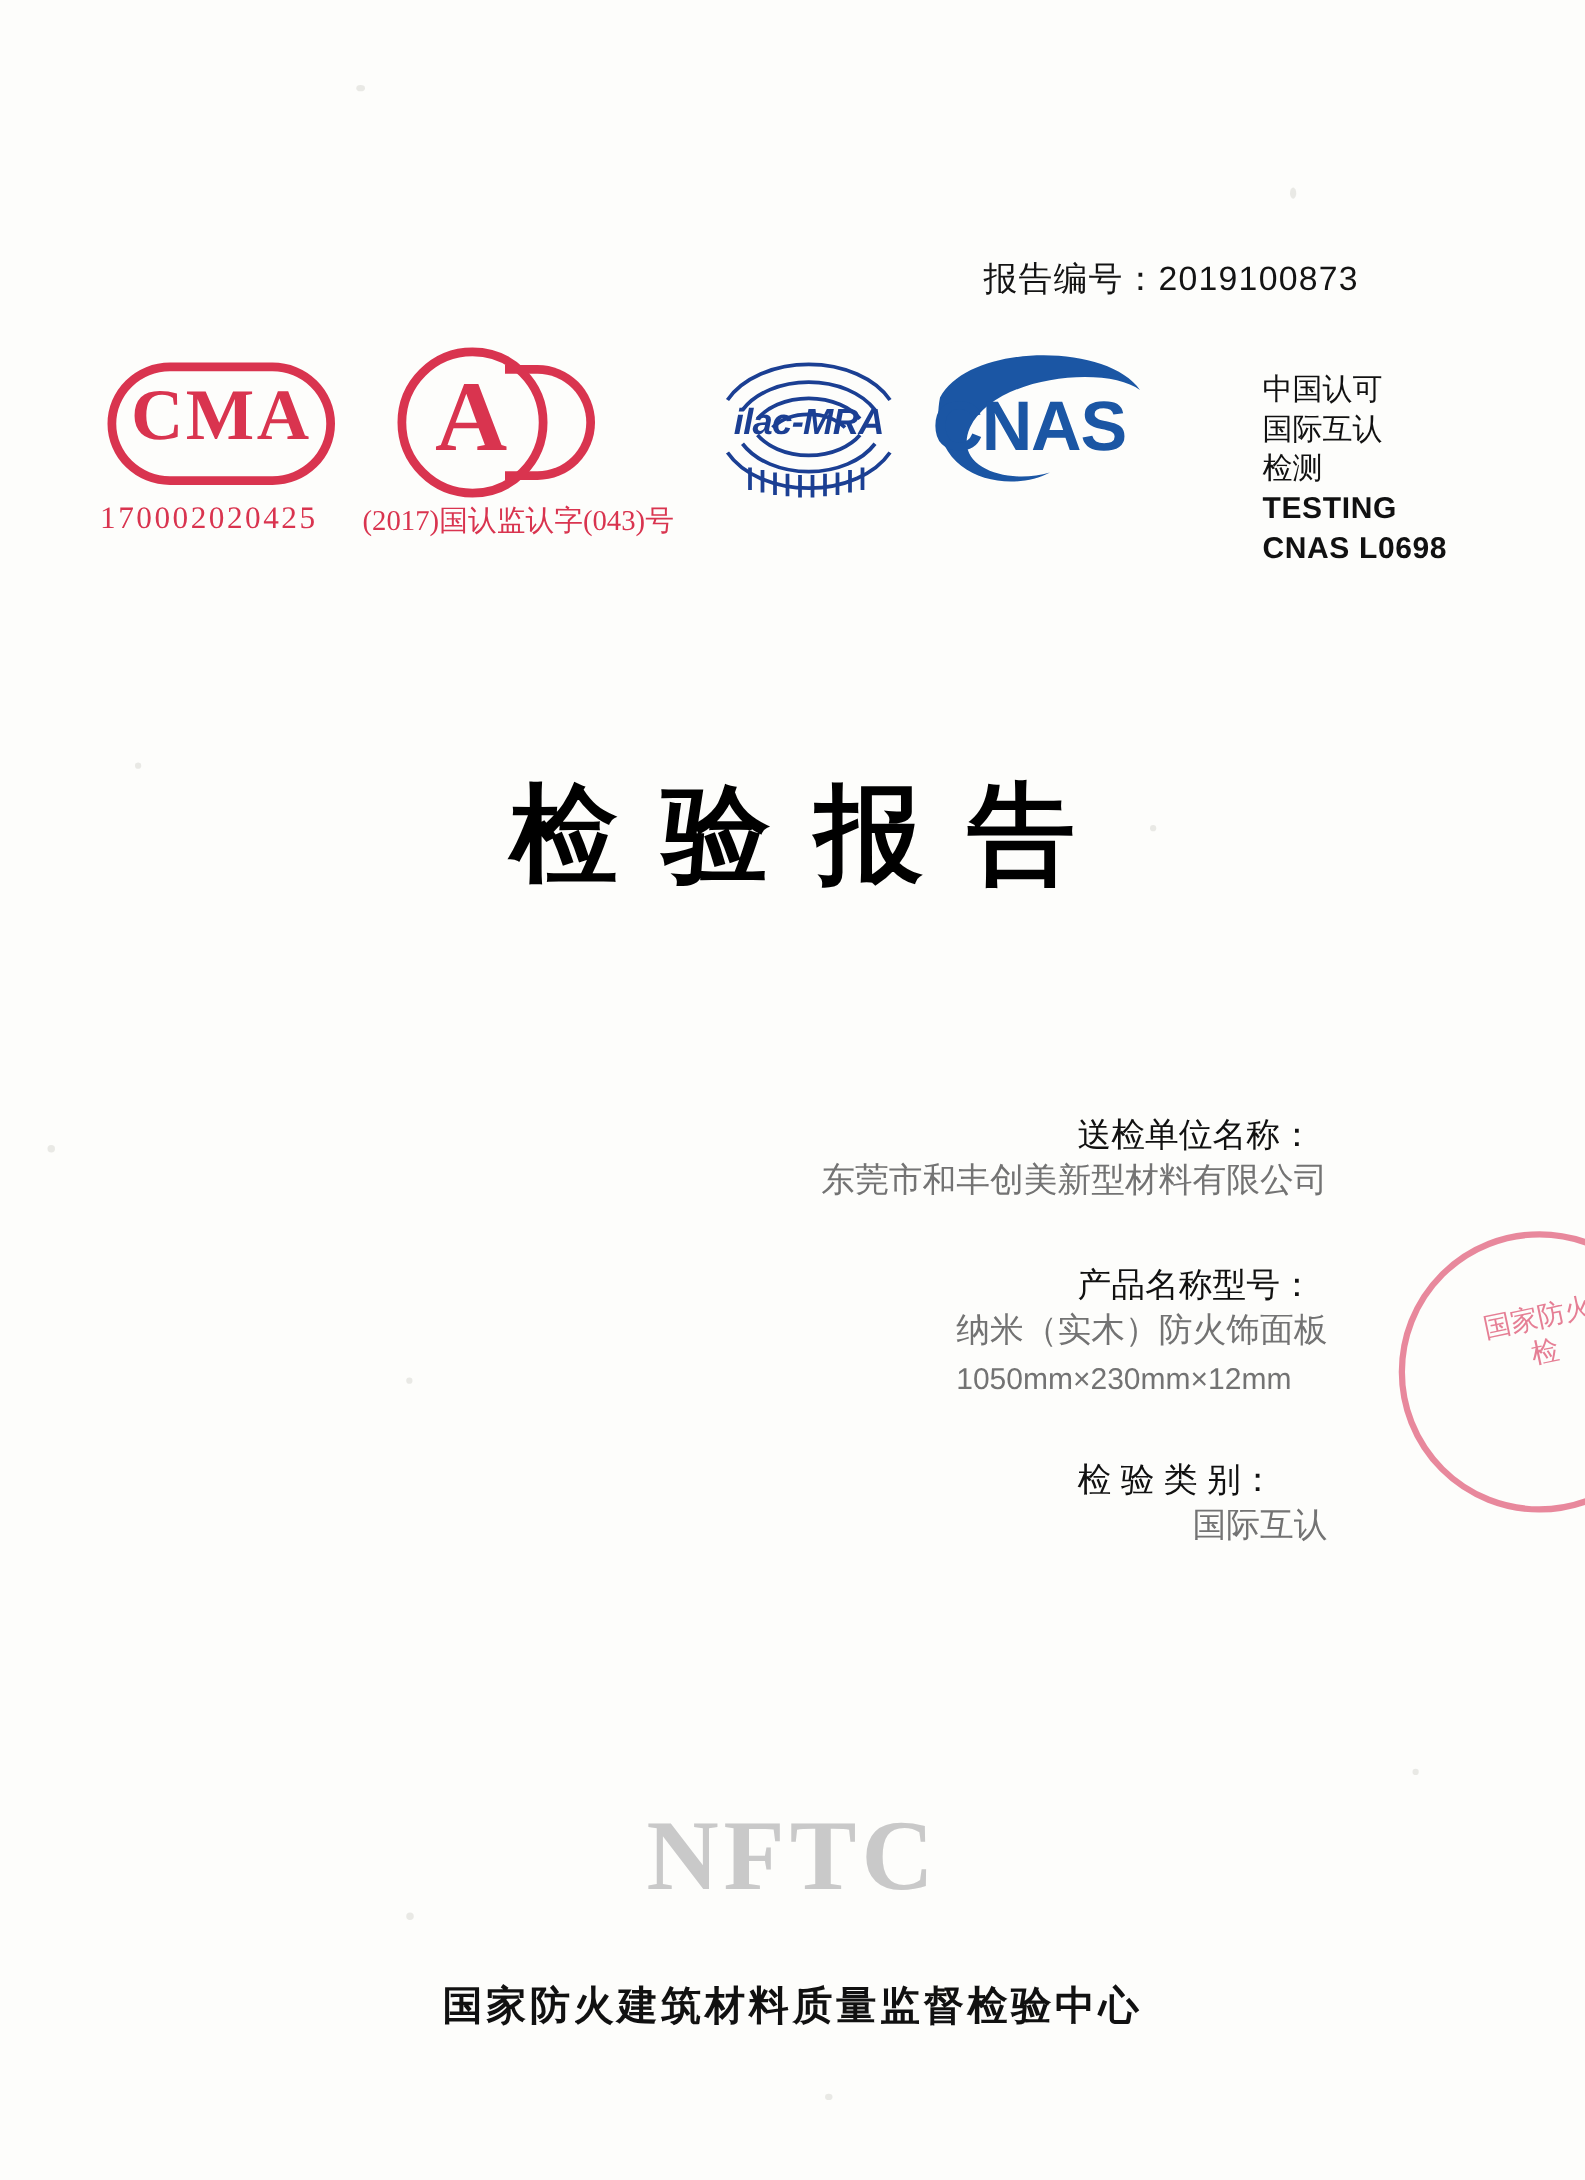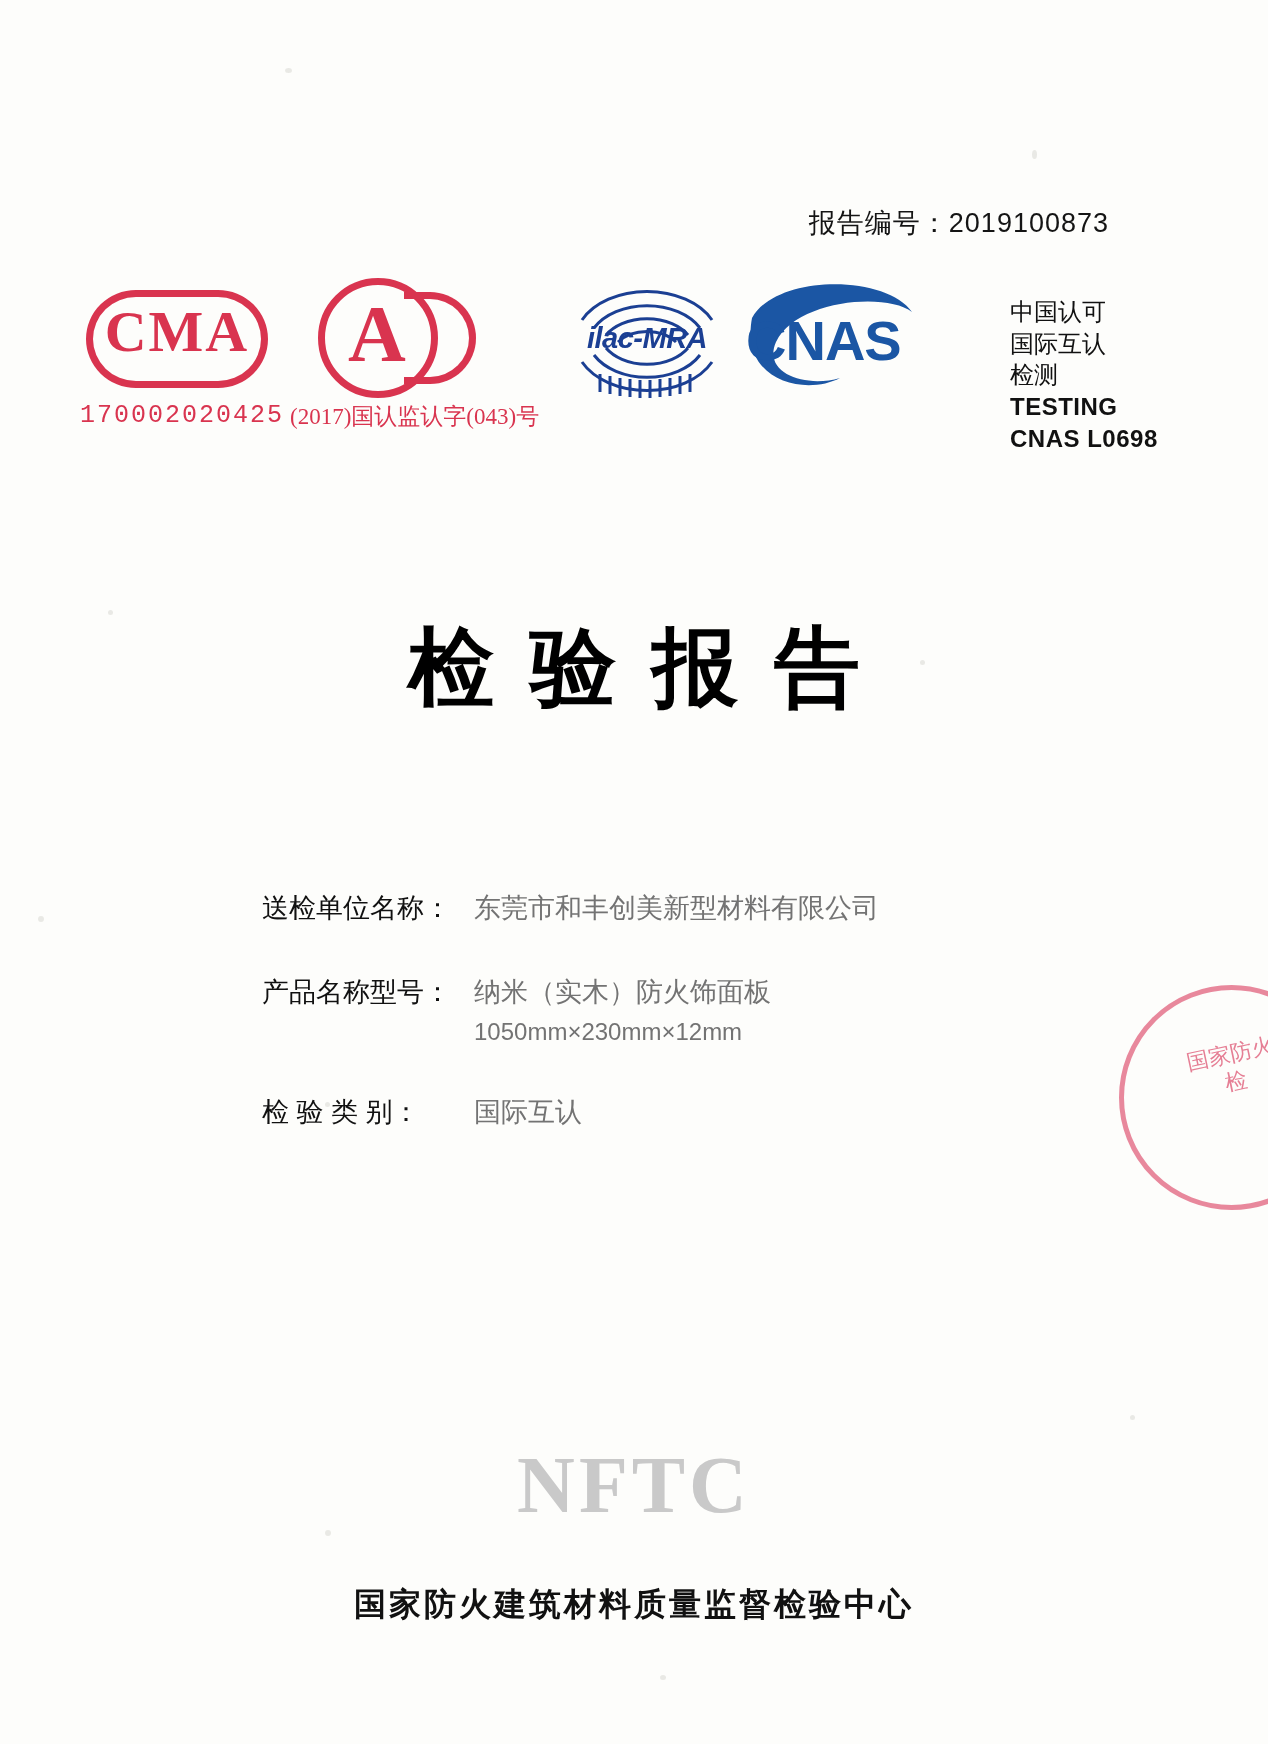--- a/index.html
+++ b/index.html
@@ -24,21 +24,21 @@
     position: absolute;
     background: #d8d8d4;
     border-radius: 50%;
     opacity: 0.55;
   }
 
   
   .report-no {
     position: absolute;
     top: 205px;
-    right: 159px;
+    right: 181px;
     font-size: 27px;
     letter-spacing: 1px;
     color: #141414;
     white-space: nowrap;
   }
 
   
   .logo-row {
     position: absolute;
     top: 268px;
@@ -72,21 +72,21 @@
     font-size: 58px;
     color: #d9344f;
     letter-spacing: 2px;
     padding-bottom: 16px;
     box-sizing: border-box;
   }
   .cma-code {
     position: absolute;
     left: 80px;
     top: 133px;
-    font-family: Liberation Mono, monospace;
+    font-family: Liberation Serif, serif;
     font-size: 25px;
     color: #d9344f;
     letter-spacing: 2px;
   }
 
   
   .cal {
     position: absolute;
     left: 318px;
     top: 10px;
@@ -208,22 +208,23 @@
 
   
   .fields {
     position: absolute;
     top: 890px;
     left: 262px;
     width: 800px;
   }
   .field-row {
     display: flex;
-    align-items: flex-start;
+    align-items: flex-end;
     margin-bottom: 48px;
+    flex-direction: column;
   }
   .field-label {
     font-size: 27px;
     color: #111;
     white-space: nowrap;
     min-width: 200px;
   }
   .field-value {
     font-size: 27px;
     color: #737373;

